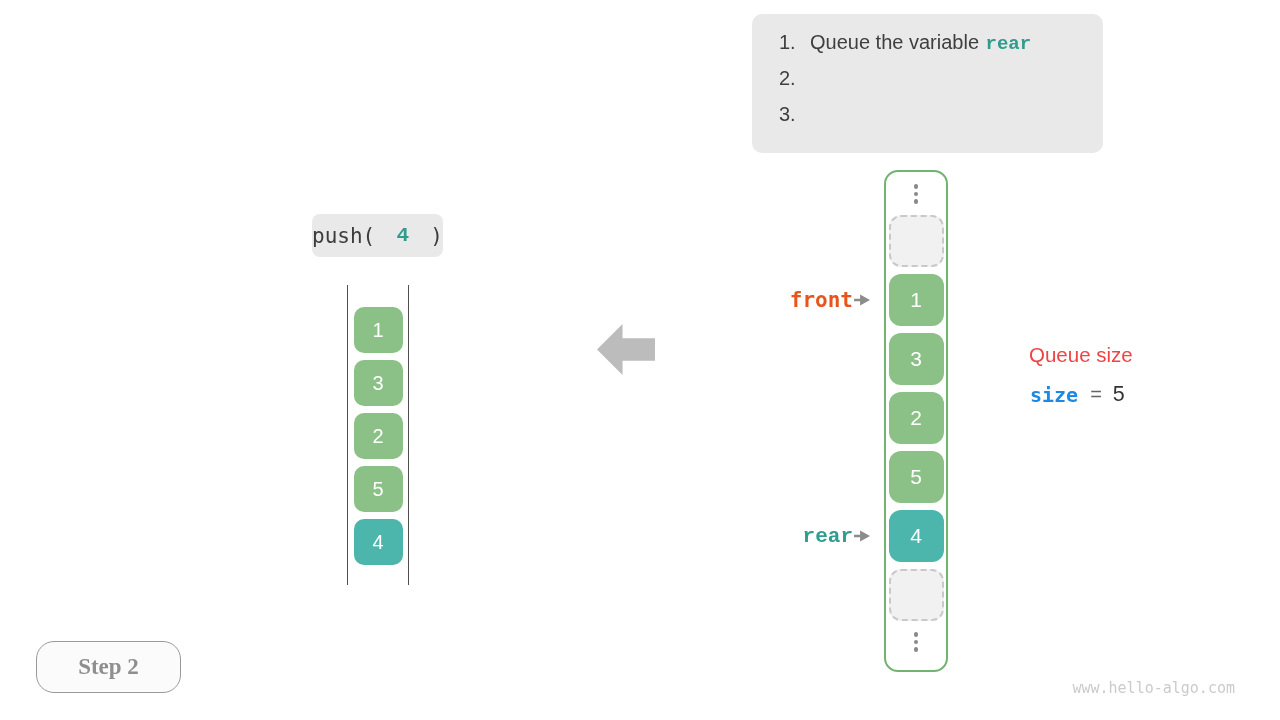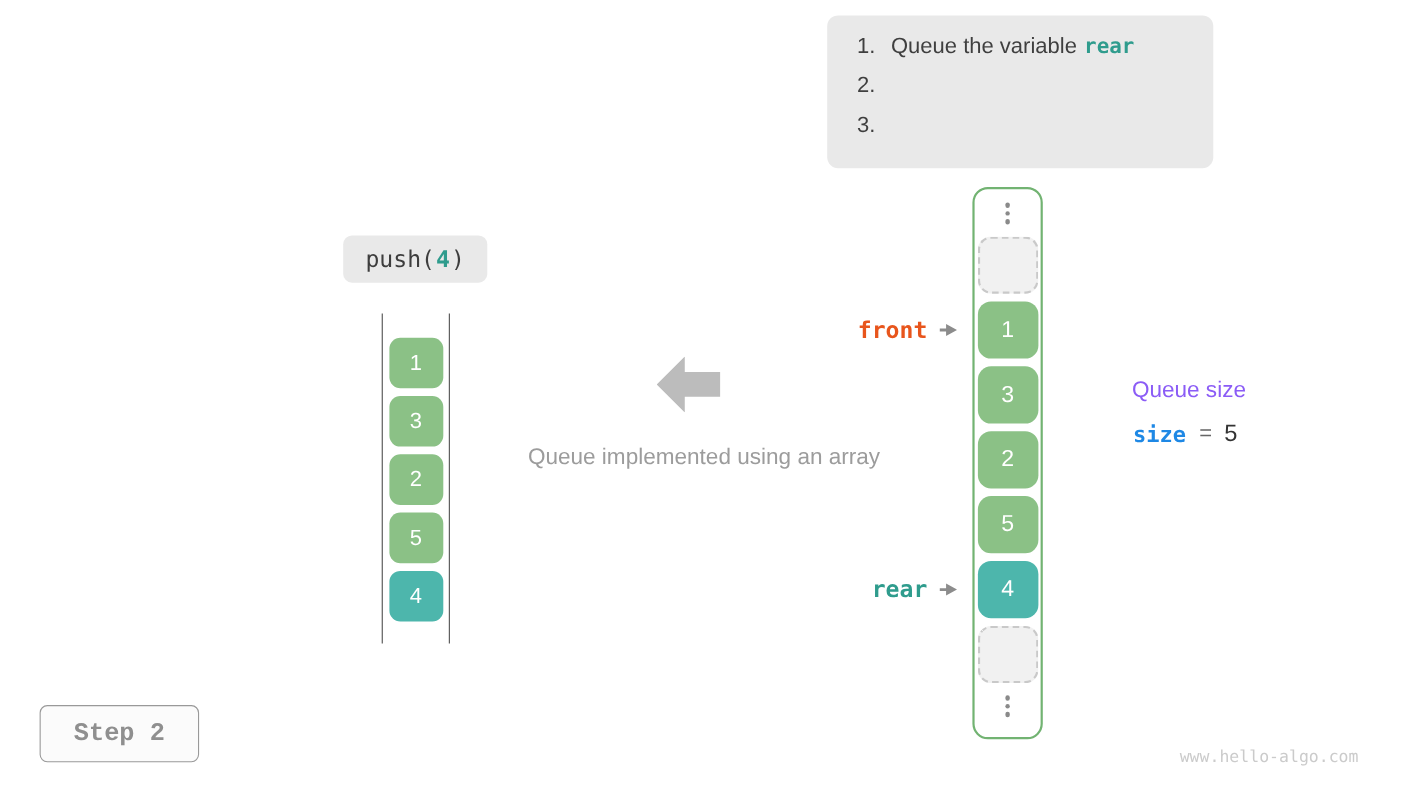--- a/index.html
+++ b/index.html
@@ -29,32 +29,32 @@
     font-size: 20px;
     color: #3f3f3f;
   }
   .instr-num { width: 31px; flex: 0 0 31px; }
   .code {
     font-family: "DejaVu Sans Mono", monospace;
     font-weight: 700;
     font-size: 19px;
     margin: 0 1px;
   }
-  .teal  { color: var(--teal_code); }
+  .teal  { color: var(--teal_code); font-family: Liberation Mono, monospace; }
   .blue  { color: var(--blue_code); }
   .orange{ color: var(--orange_code); }
 
   
   .push-box {
     position: absolute;
     left: 312px; top: 214px;
     width: 131px; height: 43px;
     background: #e9e9e9;
     border-radius: 8px;
-    display: flex; align-items: center; justify-content: center;
+    display: flex; align-items: center; justify-content: space-between;
     font-family: "DejaVu Sans Mono", monospace;
     font-size: 21px;
     color: #3d3d3d;
   }
   .push-box .code { font-size: 21px; }
 
   
   .stack {
     position: absolute;
     left: 347px; top: 285px;
@@ -121,57 +121,57 @@
     border-radius: 50%;
     background: #8a8a8a;
   }
 
   
   .pointer {
     position: absolute;
     right: 410px;
     height: 28px;
     display: flex; align-items: center;
-    gap: 11px;
+    gap: 1px;
     font-family: "DejaVu Sans Mono", monospace;
     font-weight: 700;
     font-size: 21px;
   }
   .front-ptr { top: 286px; }
   .rear-ptr  { top: 522px; }
   .ptr-arrow {
     display: block;
     width: 16px; height: 13px;
     background: #8c8c8c;
     clip-path: polygon(0 40%, 38% 40%, 38% 8%, 100% 50%, 38% 92%, 38% 60%, 0 60%);
   }
 
   
   .size-panel { position: absolute; left: 1029px; top: 343px; }
-  .size-title { font-size: 20.5px; color: #8b5cf6; }
+  .size-title { font-size: 20.5px; color: #ef4444; }
   .size-line {
     margin-top: 15px;
     display: flex; align-items: center;
     gap: 11px;
     font-size: 20px;
   }
   .size-line .code { font-size: 20px; }
   .size-eq  { color: #666666; }
   .size-val { color: #333333; font-size: 21.5px; }
 
   
   .step-badge {
     position: absolute;
     left: 36px; top: 641px;
     width: 145px; height: 52px;
     background: #fbfbfb;
     border: 1px solid #999999;
-    border-radius: 7px;
+    border-radius: 18px;
     display: flex; align-items: center; justify-content: center;
-    font-family: Liberation Mono, monospace;
+    font-family: Liberation Serif, serif;
     font-weight: 700;
     font-size: 23px;
     color: #8f8f8f;
   }
 
   
   .watermark {
     position: absolute;
     right: 45px; top: 679px;
     font-family: "DejaVu Sans Mono", monospace;
@@ -205,21 +205,20 @@
 
   <div class="stack">
     <div class="cell green">1</div>
     <div class="cell green">3</div>
     <div class="cell green">2</div>
     <div class="cell green">5</div>
     <div class="cell tealcell">4</div>
   </div>
 
   <div class="big-arrow"></div>
-  <div class="caption">Queue implemented using an array</div>
 
   <div class="array-box">
     <div class="vdots">
         <i></i>
         <i></i>
         <i></i>
       </div>
     <div class="cell dashed"></div>
     <div class="cell green">1</div>
     <div class="cell green">3</div>

